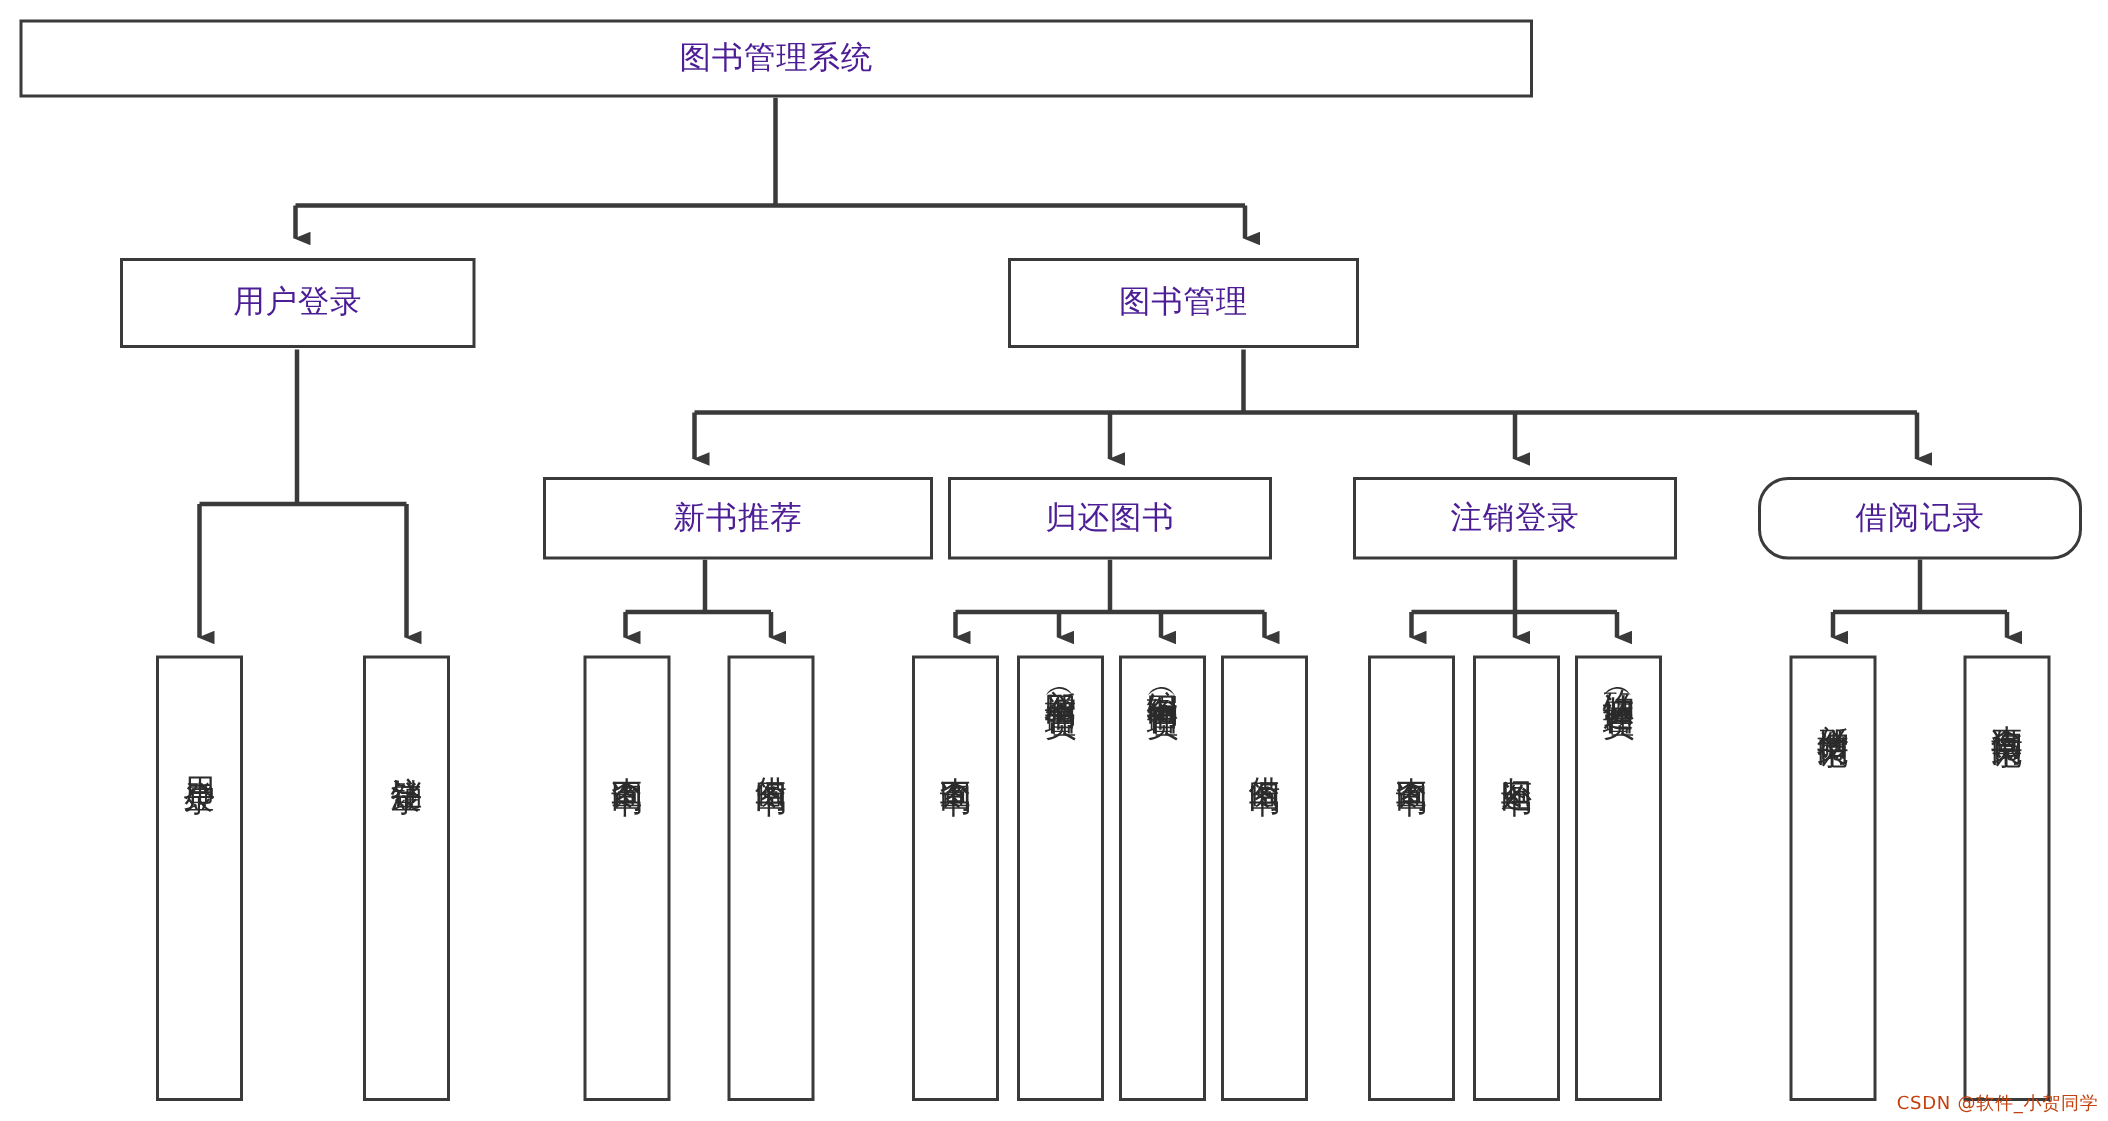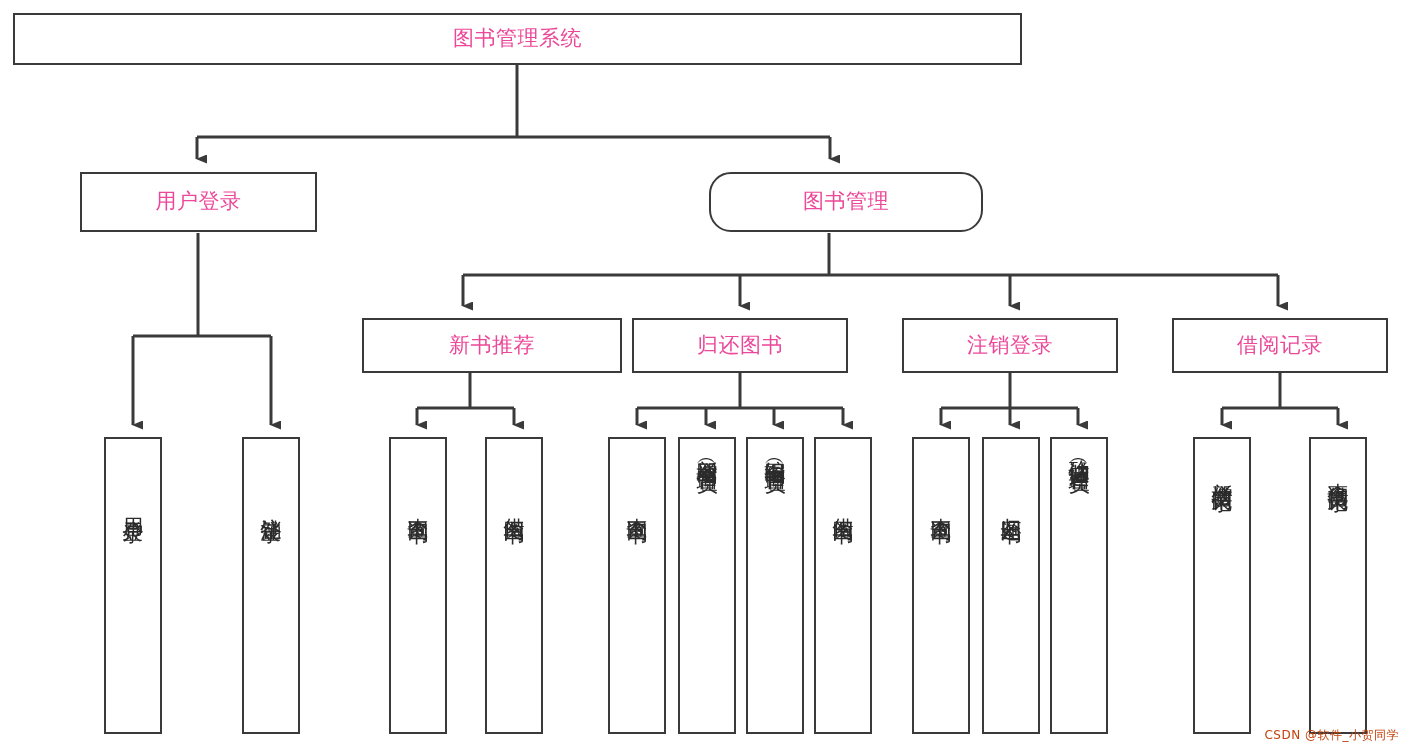--- a/index.html
+++ b/index.html
@@ -32,21 +32,21 @@
     background: #ffffff;
     border: 2px solid #3a3a3a;
     display: flex;
     align-items: center;
     justify-content: center;
     overflow: hidden;
   }
   .node-box.level-0 { border-width: 2px; }
   .node-label-h {
     font-size: 21px;
-    color: #ec4899;
+    color: #4c1d95;
     line-height: 1.1;
     white-space: nowrap;
     letter-spacing: 0.5px;
   }
   .node-label-v {
     font-size: 21px;
     color: #2b2b2b;
     writing-mode: vertical-rl;
     text-orientation: upright;
     line-height: 1.15;
@@ -139,34 +139,34 @@
     </g>
   </svg>
 
   <div class="node-box level-0" style="left:13px; top:13px; width:1009px; height:52px;">
     <span class="node-label-h">图书管理系统</span>
   </div>
 
   <div class="node-box" style="left:80px; top:172px; width:237px; height:60px;">
     <span class="node-label-h">用户登录</span>
   </div>
-  <div class="node-box" style="left:709px; top:172px; width:274px; height:60px;border-radius:22px;">
+  <div class="node-box" style="left:672px; top:172px; width:234px; height:60px;">
     <span class="node-label-h">图书管理</span>
   </div>
 
   <div class="node-box" style="left:362px; top:318px; width:260px; height:55px;">
     <span class="node-label-h">新书推荐</span>
   </div>
   <div class="node-box" style="left:632px; top:318px; width:216px; height:55px;">
     <span class="node-label-h">归还图书</span>
   </div>
   <div class="node-box" style="left:902px; top:318px; width:216px; height:55px;">
     <span class="node-label-h">注销登录</span>
   </div>
-  <div class="node-box" style="left:1172px; top:318px; width:216px; height:55px;">
+  <div class="node-box" style="left:1172px; top:318px; width:216px; height:55px;border-radius:20px;">
     <span class="node-label-h">借阅记录</span>
   </div>
 
   <div class="node-box leaf-box" style="left:104px; top:437px; width:58px; height:297px; padding-top:62px;">
     <span class="node-label-v">用户登录</span>
   </div>
   <div class="node-box leaf-box" style="left:242px; top:437px; width:58px; height:297px; padding-top:62px;">
     <span class="node-label-v">注销登录</span>
   </div>
 

